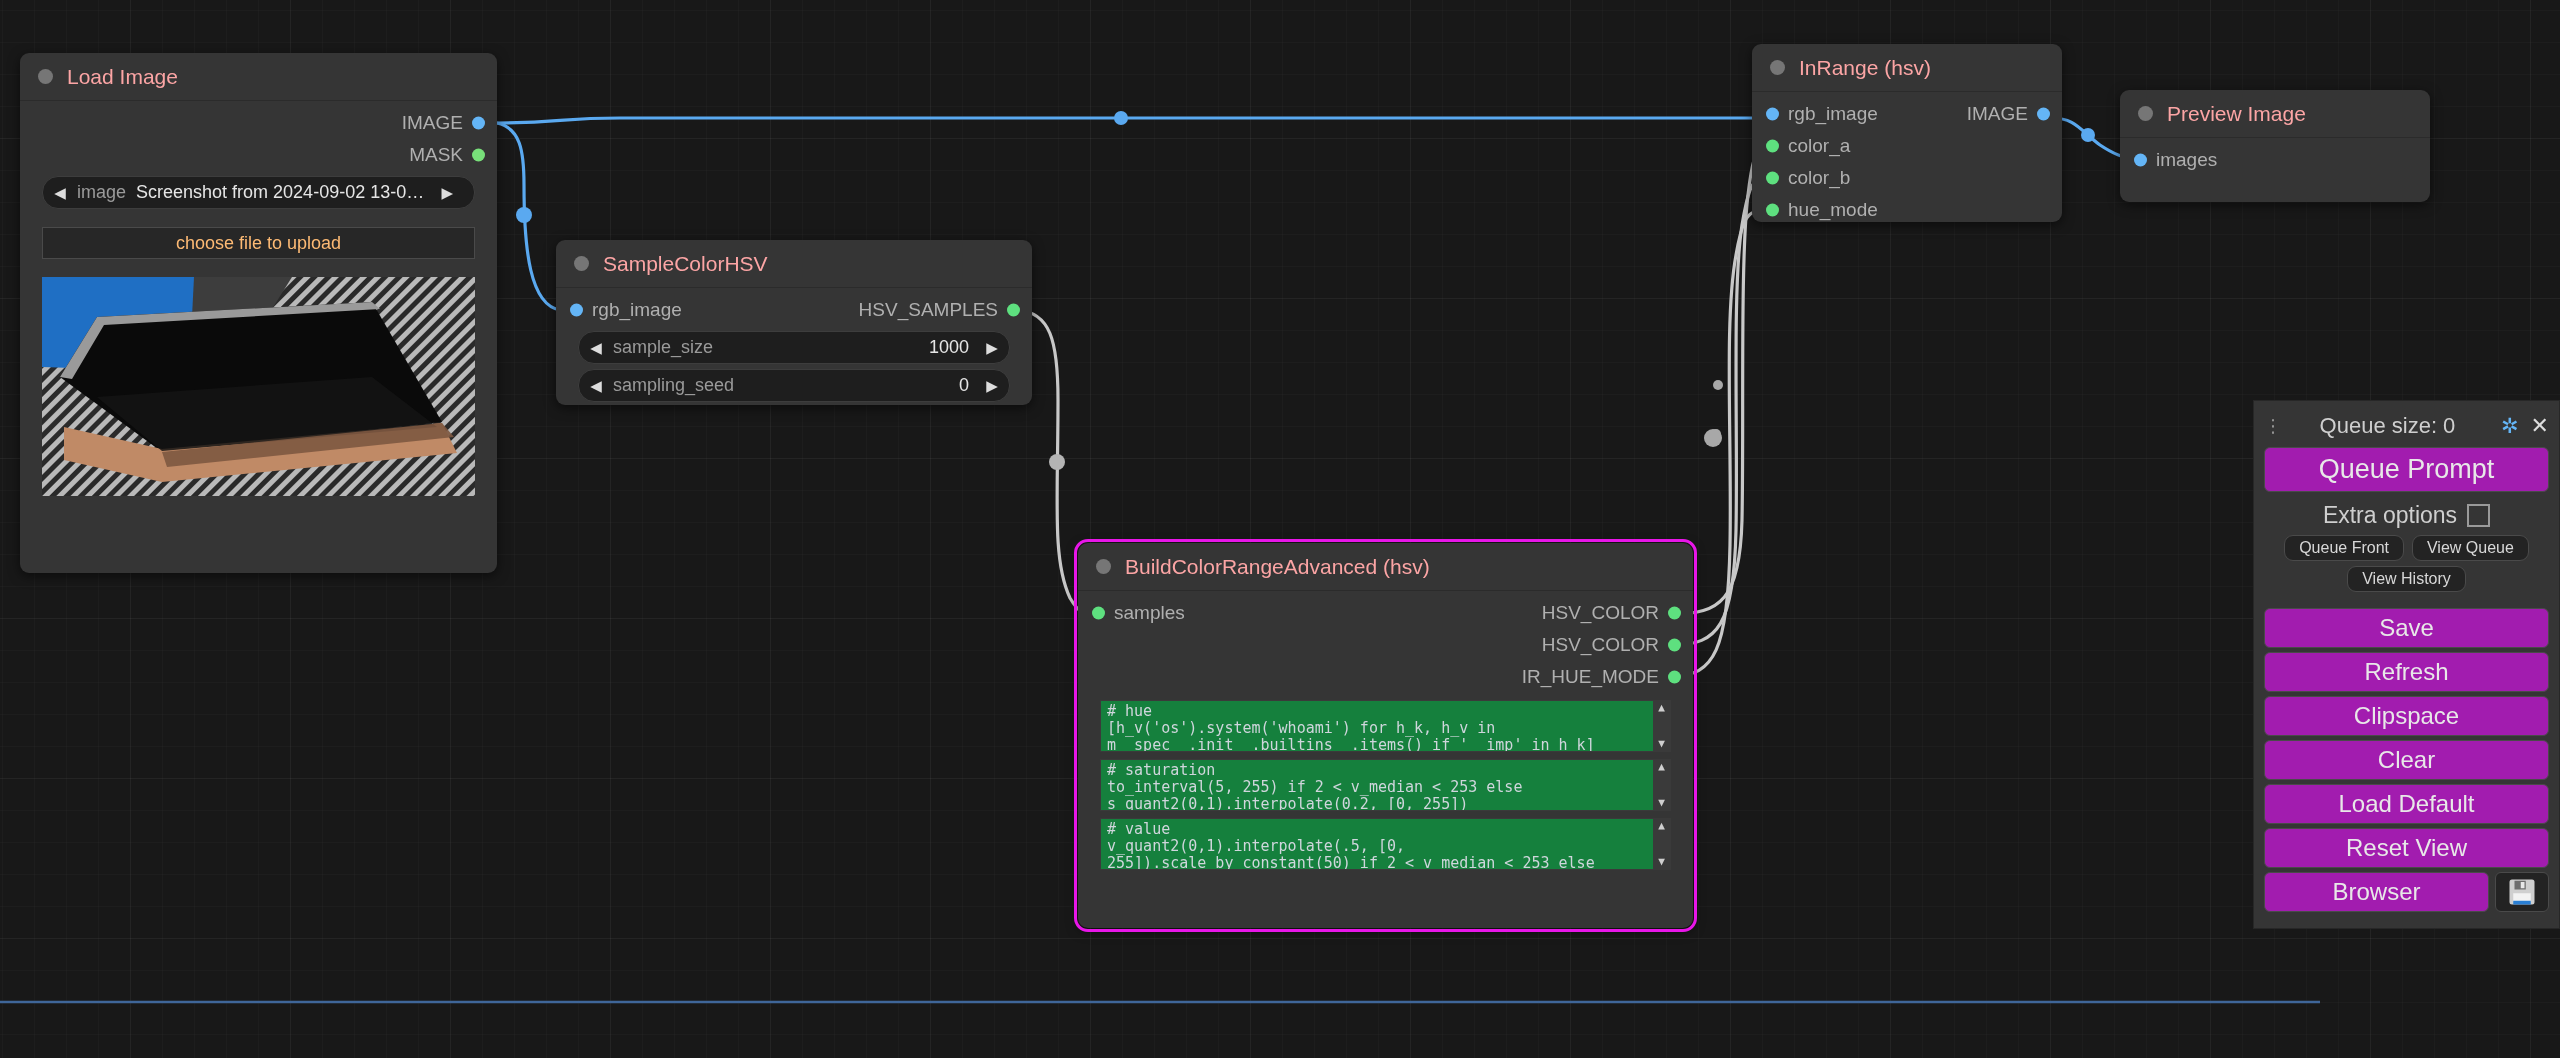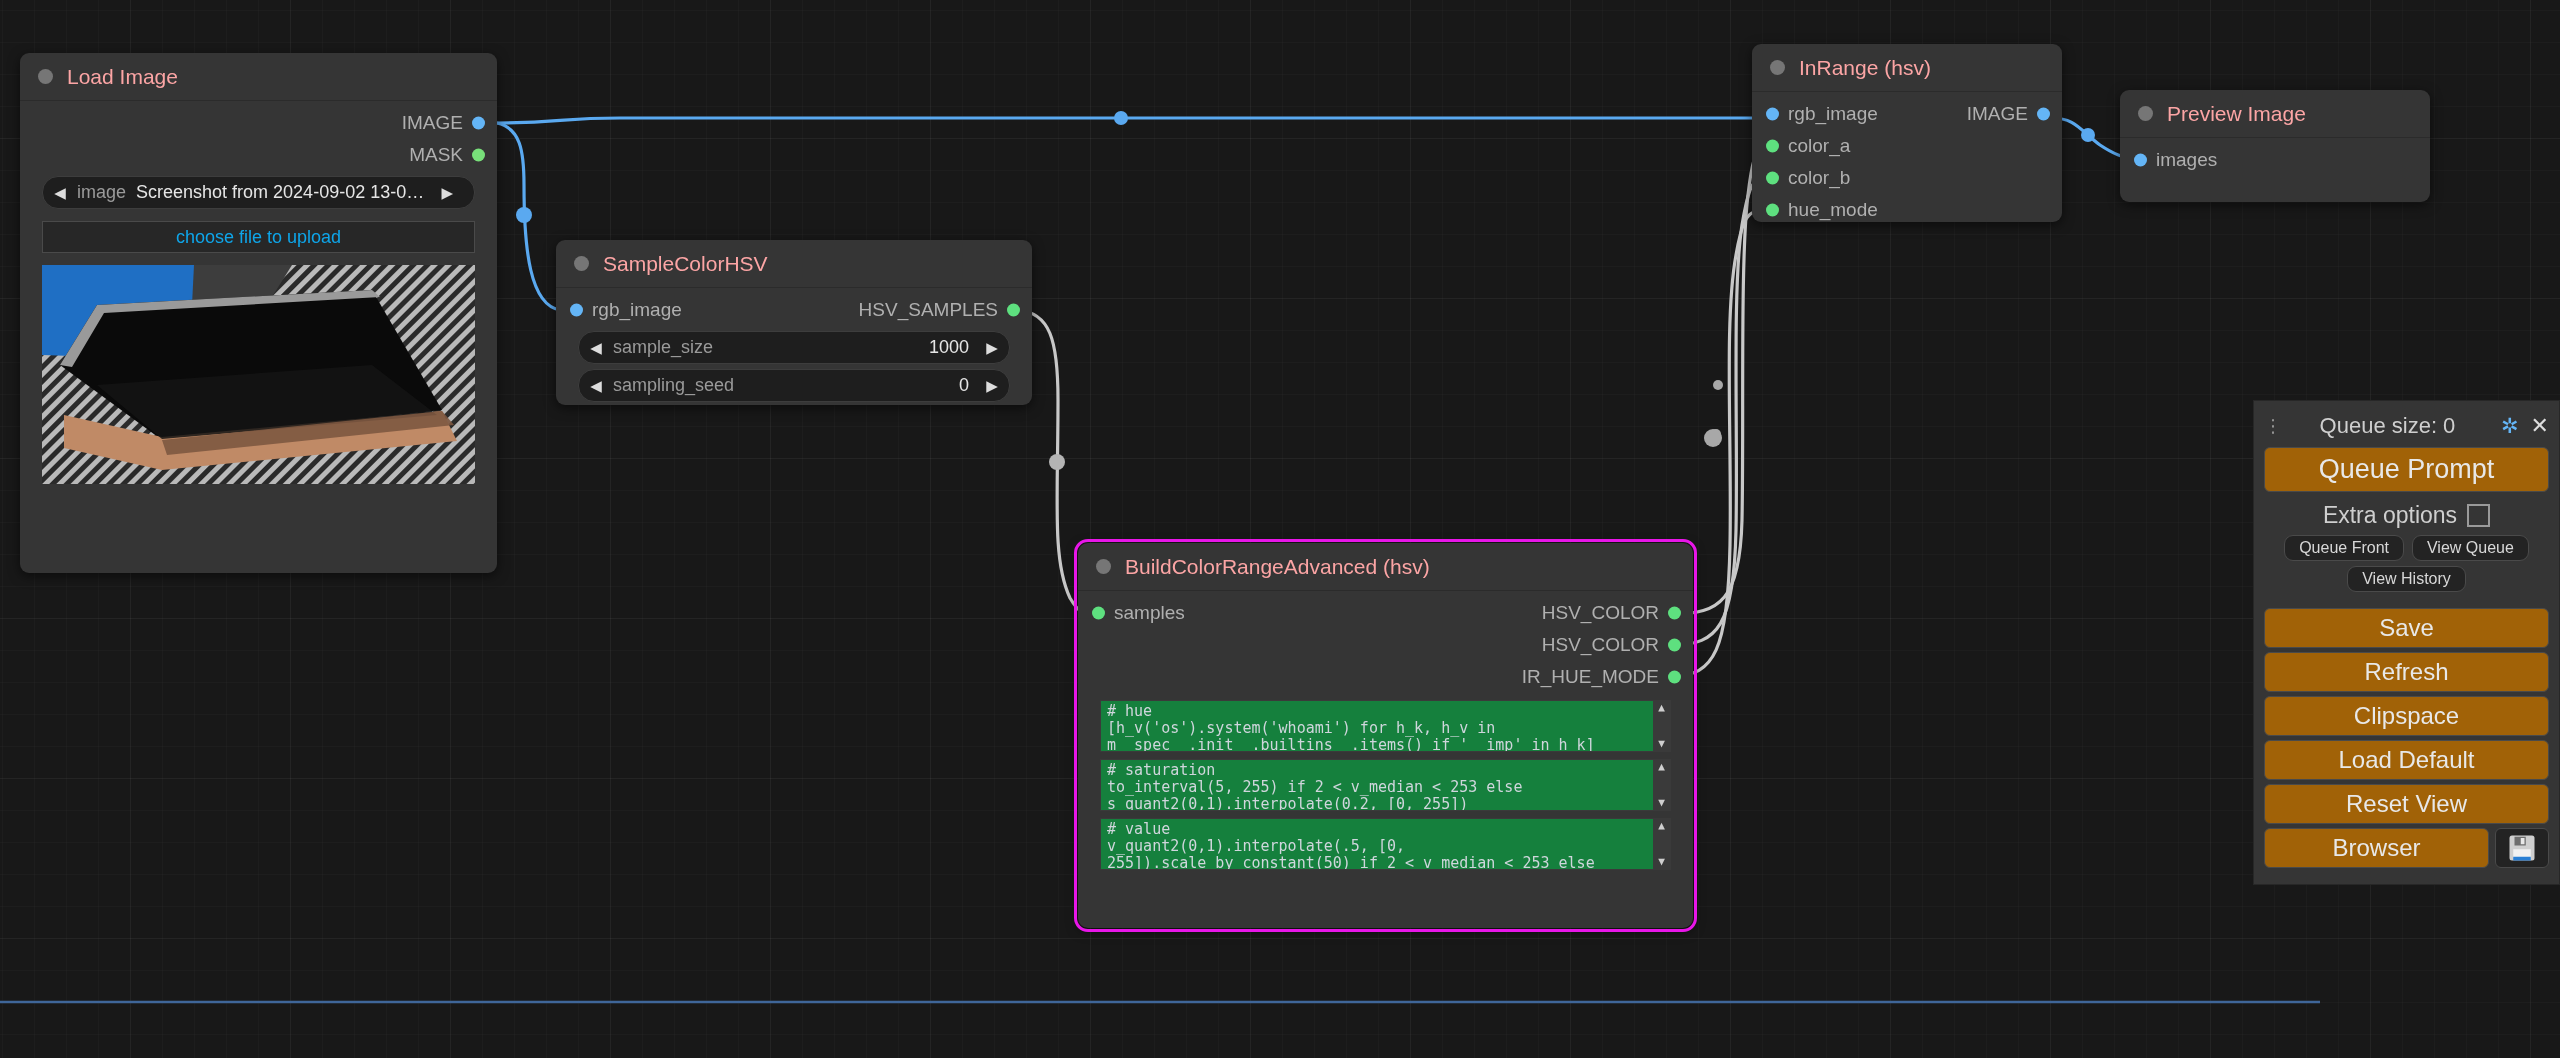--- a/index.html
+++ b/index.html
@@ -62,23 +62,23 @@
   .widget{
     margin:5px 22px;height:31px;border-radius:16px;background:#1e1e1e;
     display:flex;align-items:center;position:relative;
     border:1px solid #3d3d3d;font-size:18px;color:#ddd;
   }
   .widget .arrow{width:34px;text-align:center;font-size:15px;color:#ddd;flex:none;}
   .widget .wname{color:#9a9a9a;font-size:18px;}
   .widget .wval{margin-left:auto;margin-right:6px;color:#e6e6e6;font-size:18px;white-space:nowrap;overflow:hidden;}
   .widget.combo .wval{text-align:right;}
   .btn-widget{
-    margin:12px 22px;height:30px;background:#272727;border:1px solid #4a4a4a;
+    margin:18px 22px;height:30px;background:#272727;border:1px solid #4a4a4a;
     display:flex;align-items:center;justify-content:center;
-    font-size:18px;color:#0ea5e9;
+    font-size:18px;color:#fdba74;
   }
   .img-preview{
     margin:8px 22px 10px 22px;height:219px;position:relative;overflow:hidden;background:#111;
   }
 
   
   .ta{
     margin:7px 22px;height:50px;background:#15803d;border:1px solid #3a3a3a;
     position:relative;overflow:hidden;
     font-family:"DejaVu Sans Mono",monospace;
@@ -99,21 +99,21 @@
     padding:8px 10px 12px 10px;box-sizing:border-box;
     color:#cfcfcf;font-size:19px;
   }
   .menu-head{display:flex;align-items:center;height:34px;gap:8px;}
   .drag-dots{color:#9a9a9a;font-size:18px;letter-spacing:0;line-height:10px;width:10px;}
   .qsize{flex:1;text-align:center;font-size:22px;color:#cfcfcf;}
   .gear{color:#64b5f6;font-size:21px;cursor:pointer;}
   .xbtn{color:#ddd;font-size:22px;cursor:pointer;padding-left:4px;}
   .mbtn{
     display:block;width:100%;box-sizing:border-box;margin:4px 0;
-    background:#a16207;border:1px solid #4a4a4a;border-radius:6px;
+    background:#a21caf;border:1px solid #4a4a4a;border-radius:6px;
     color:#e8e8e8;font-size:24px;padding:5px 0;text-align:center;
     font-family:"Liberation Sans",sans-serif;
   }
   .mbtn.big{font-size:27px;padding:6px 0;}
   .extra{display:flex;align-items:center;justify-content:center;gap:10px;margin:10px 0 6px 0;font-size:23px;}
   .cbx{width:19px;height:19px;border:2px solid #9a9a9a;background:#353535;display:inline-block;}
   .smallrow{display:flex;gap:8px;justify-content:center;}
   .sbtn{
     background:#232323;border:1px solid #4a4a4a;border-radius:9px;color:#d8d8d8;
     font-size:16px;padding:3px 14px;font-family:"Liberation Sans",sans-serif;
@@ -359,20 +359,21 @@
   </div>
   <div class="centerrow">
     <button class="sbtn">View History</button>
   </div>
 
   <div style="height:12px"></div>
 
   <button class="mbtn">Save</button>
   <button class="mbtn">Refresh</button>
   <button class="mbtn">Clipspace</button>
+  <button class="mbtn">Clear</button>
   <button class="mbtn">Load Default</button>
   <button class="mbtn">Reset View</button>
 
   <div class="browser-row">
     <button class="mbtn">Browser</button>
     <div class="savebox">
       <svg width="30" height="30" viewBox="0 0 24 24">
         <rect x="2" y="2" width="20" height="20" rx="2" fill="#cfcfcf"></rect>
         <rect x="6" y="3" width="9" height="7" fill="#6e6e6e"></rect>
         <rect x="11" y="4" width="3" height="5" fill="#e8e8e8"></rect>

